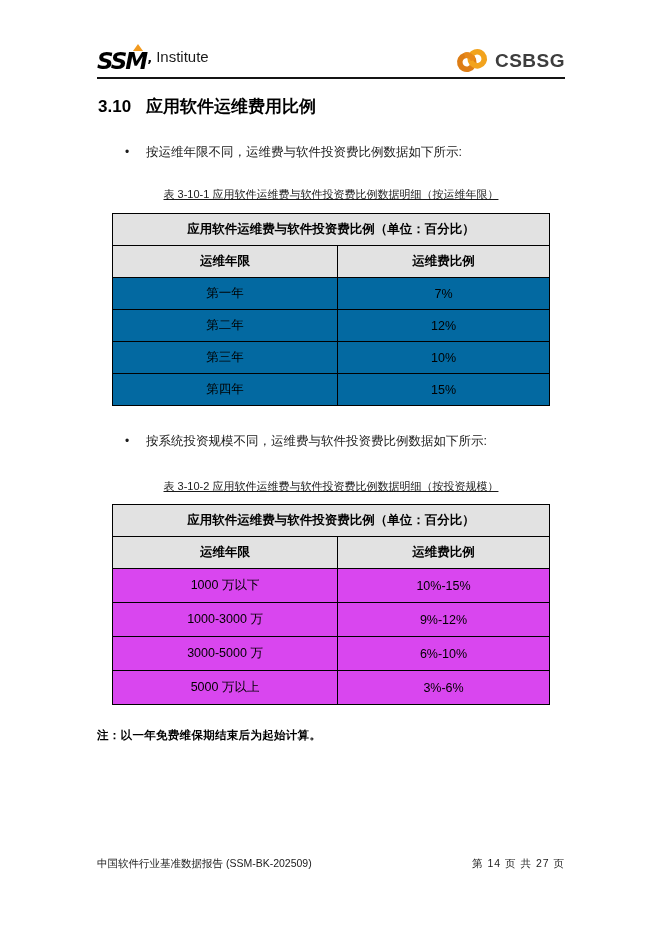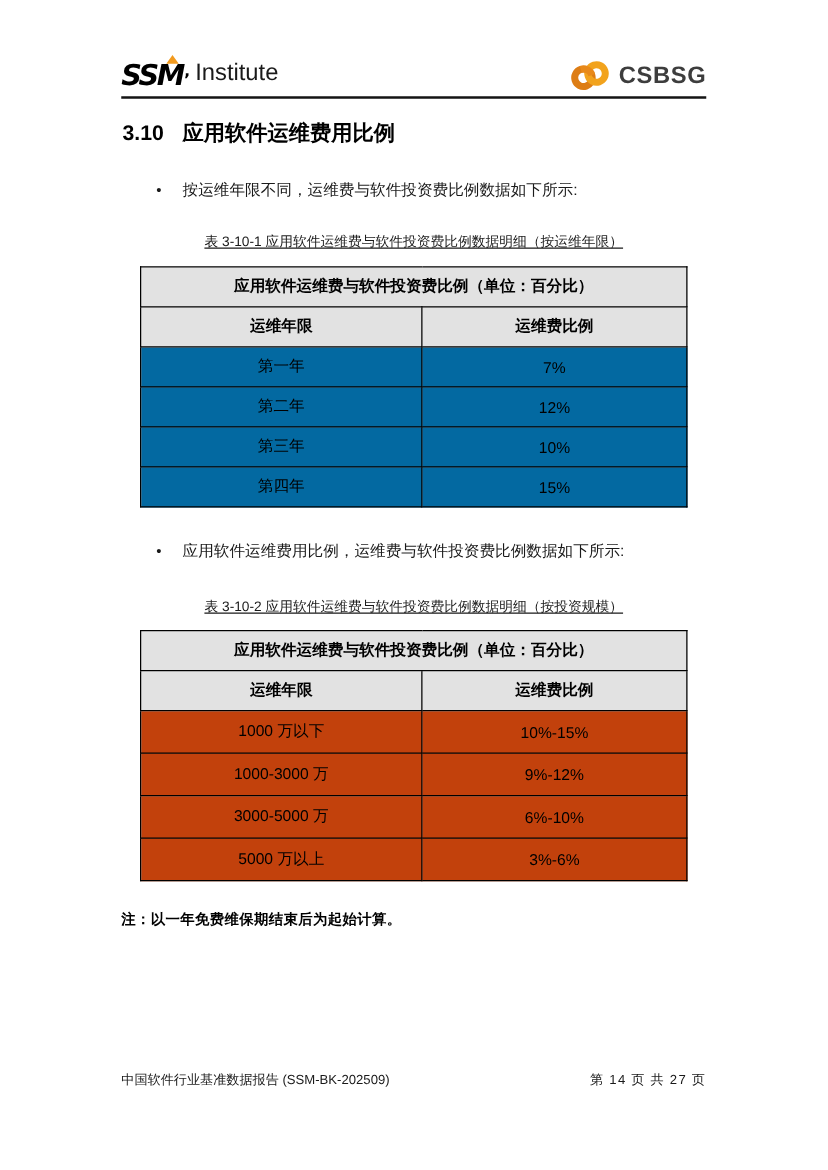--- a/index.html
+++ b/index.html
@@ -25,21 +25,21 @@
     font-family:"DejaVu Sans","Liberation Sans",sans-serif;
   }
   .ssm-tri {
     position:absolute; top:-4px; right:7px;
     width:0; height:0;
     border-left:5px solid transparent;
     border-right:5px solid transparent;
     border-bottom:7px solid #f29a1e;
   }
   .ssm-tick { font-size:13px; font-weight:900; font-style:normal; margin-left:1px; color:#000; }
-  .ssm-inst { font-size:19px; font-weight:500; color:#1a1a1a; margin-left:6px; letter-spacing:0; }
+  .ssm-inst { font-size:15px; font-weight:500; color:#1a1a1a; margin-left:6px; letter-spacing:0; }
 
   .csbsg-logo { display:flex; align-items:center; }
   .csbsg-rings { display:block; }
   .csbsg-text { font-size:19px; font-weight:600; color:#3d3d3d; margin-left:5px; letter-spacing:0.5px; }
 
   .rule { border-bottom:2px solid #141414; margin-top:4px; }
 
   
   .heading { display:flex; gap:15px; font-size:17px; font-weight:bold; color:#000; margin:16px 0 0 1px; line-height:24px; }
 
@@ -59,21 +59,21 @@
   .data-table col.c1 { width:51.5%; }
   .data-table col.c2 { width:48.5%; }
   .data-table td {
     border:1px solid #000;
     text-align:center; vertical-align:middle;
     font-size:12.5px; color:#000; padding:0;margin-left:32px;
   }
   .title-cell { background:#e2e2e2; font-weight:bold; height:32px; font-size:13px; }
   .head-cell  { background:#e2e2e2; font-weight:bold; height:32px; }
   .tbl-1 .data-cell { height:32px; background:#0369a1; }
-  .tbl-2 .data-cell { height:34px; background:#c2410c; }
+  .tbl-2 .data-cell { height:34px; background:#d946ef; }
 
   
   .note { margin-top:23px; font-weight:bold; font-size:11.5px; color:#000; letter-spacing:0.3px; }
 
   
   .footer {
     position:absolute; left:97px; right:97px; top:857px;
     display:flex; justify-content:space-between;
     font-size:10.5px; color:#1a1a1a;
   }
@@ -141,21 +141,21 @@
       </tr>
       <tr>
         <td class="data-cell">第四年</td>
         <td class="data-cell">15%</td>
       </tr>
     </tbody>
   </table>
 
   <div class="bullet bullet-2">
     <span class="dot">•</span>
-    <span>应用软件运维费用比例，运维费与软件投资费比例数据如下所示:</span>
+    <span>按系统投资规模不同，运维费与软件投资费比例数据如下所示:</span>
   </div>
 
   <div class="caption caption-2">表 3-10-2 应用软件运维费与软件投资费比例数据明细（按投资规模）</div>
 
   <table class="data-table tbl-2">
     <colgroup>
         <col class="c1">
         <col class="c2">
       </colgroup>
     <tbody>

